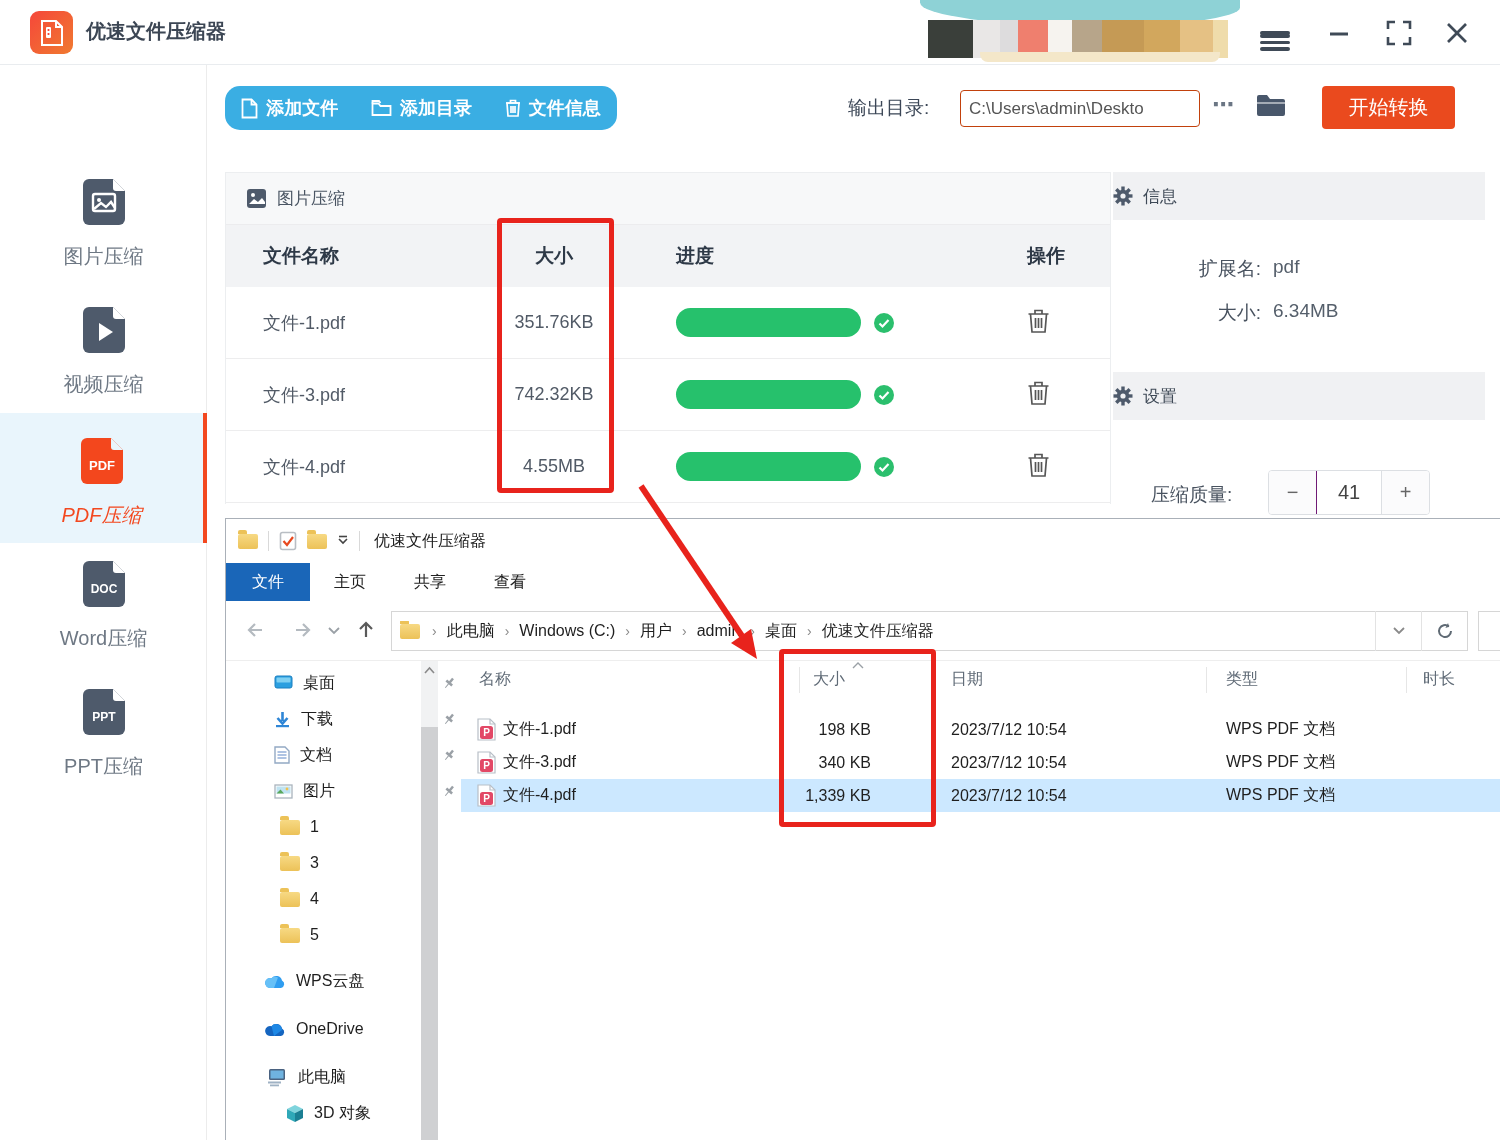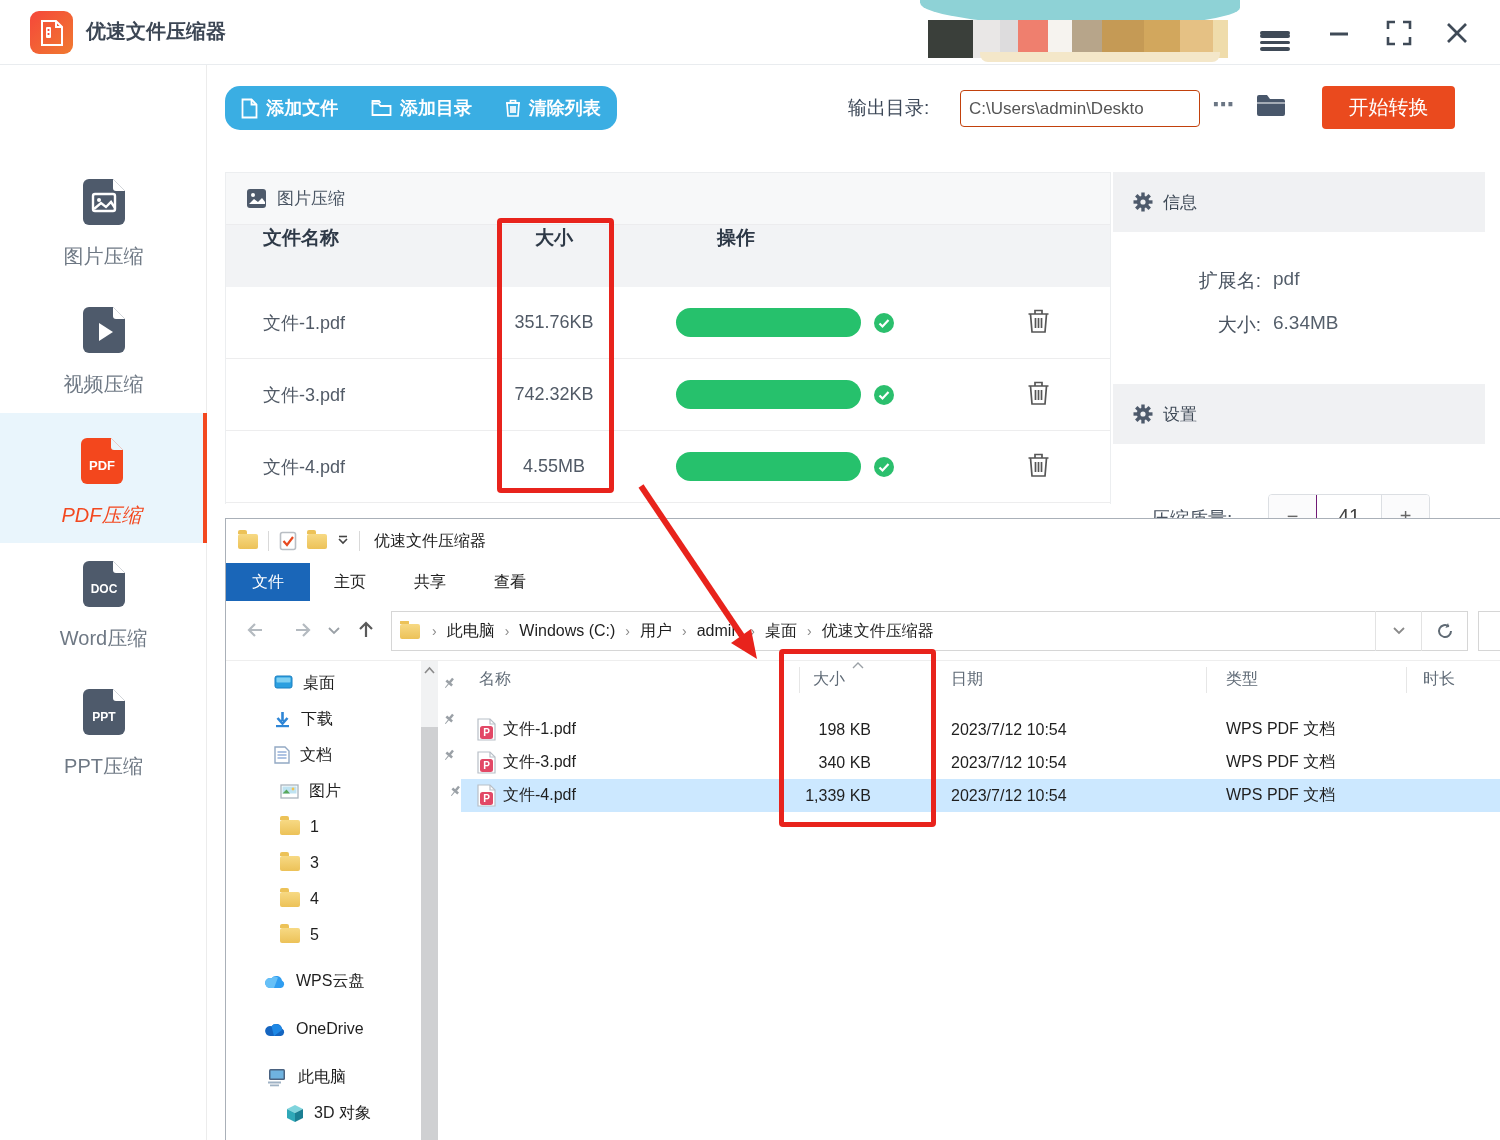--- a/index.html
+++ b/index.html
@@ -36,31 +36,31 @@
     font-size:17px; color:#555; padding:0 8px; font-family:"Liberation Sans",sans-serif; background:#fff; z-index:1; }
   .more-dots { position:absolute; left:1212px; top:92px; font-size:22px; color:#6b7684; letter-spacing:2px; font-weight:bold; z-index:1; }
   .out-folder { position:absolute; left:1254px; top:90px; z-index:1; }
   .start-btn { position:absolute; left:1322px; top:86px; width:133px; height:43px; background:#ea4a1e; border:none; border-radius:4px;
     color:#fff; font-size:20px; font-family:"Liberation Sans",sans-serif; cursor:pointer; z-index:1; }
 
   
   .file-panel { position:absolute; left:225px; top:172px; width:886px; height:332px; border:1px solid #eceef0; border-bottom:none; background:#fff; z-index:1; }
   .fp-header { height:52px; background:#f7f8f9; border-bottom:1px solid #ececee; display:flex; align-items:center; gap:10px; padding-left:20px;
     font-size:17px; color:#4a5563; }
-  .fp-cols { height:62px; background:#f2f3f5; display:flex; align-items:flex-start; font-size:19px; font-weight:bold; color:#2e3947; }
+  .fp-cols { height:62px; background:#f2f3f5; display:flex; align-items:center; font-size:19px; font-weight:bold; color:#2e3947; }
   .fp-row { height:72px; display:flex; align-items:center; border-bottom:1px solid #ededee; font-size:18px; color:#515a66; }
   .c-name { width:238px; padding-left:37px; }
   .c-size { width:180px; text-align:center; }
   .c-prog { width:310px; padding-left:32px; display:flex; align-items:center; gap:12px; }
   .c-op   { flex:1; padding-left:73px; }
   .pill { width:185px; height:29px; border-radius:15px; background:#26c16c; }
 
   
   .right-panel { position:absolute; left:1113px; top:172px; width:372px; z-index:1; background:#fff; }
-  .rp-header { height:60px; background:#f0f1f3; display:flex; align-items:center; gap:10px; padding-left:20px; font-size:17px; color:#3f4a57; }
+  .rp-header { height:48px; background:#f0f1f3; display:flex; align-items:center; gap:10px; font-size:17px; color:#3f4a57; }
   .rp-info-body { padding:36px 0 28px 0; }
   .rp-line { display:flex; margin-bottom:18px; font-size:19px; }
   .rp-line .k { width:148px; text-align:right; color:#48525f; }
   .rp-line .v { margin-left:12px; color:#555f6b; }
   .rp-set-body { padding-top:52px; position:relative; height:170px; }
   .q-label { position:absolute; left:38px; top:62px; font-size:19px; color:#48525f; }
   .stepper { position:absolute; left:155px; top:50px; display:flex; height:45px; border:1px solid #dcdfe3; border-radius:4px; overflow:hidden; }
   .stepper .st-btn { width:47px; background:#fbfbfc; border:none; font-size:20px; color:#666; cursor:pointer; font-family:"Liberation Sans",sans-serif; }
   .stepper .st-val { width:66px; display:flex; align-items:center; justify-content:center; font-size:20px; color:#444;
     border-left:1px solid #701a75; border-right:1px solid #dcdfe3; background:#fff; }
@@ -222,21 +222,21 @@
           <path d="M1.5 4.5 h6 l2 2.5 h10 v9 h-18 z" fill="none" stroke="#fff" stroke-width="1.8"></path>
           <path d="M1.5 4.5 v-2.5 h6.5 l1.5 2" fill="none" stroke="#fff" stroke-width="1.8"></path>
         </svg>
       <span>添加目录</span>
     </div>
     <div class="tb-btn">
       <svg width="16" height="20" viewBox="0 0 16 20">
           <path d="M2 5 h12 l-1 13 h-10 z" fill="none" stroke="#fff" stroke-width="1.7"></path>
           <path d="M1 5 h14 M5.5 5 v-2.5 h5 v2.5 M6 8 v7 M8 8 v7 M10 8 v7" fill="none" stroke="#fff" stroke-width="1.7"></path>
         </svg>
-      <span>清除列表</span>
+      <span>文件信息</span>
     </div>
   </div>
 
   <div class="out-label">输出目录:</div>
   <input class="out-input" type="text" value="C:\Users\admin\Deskto" style="">
   <div class="more-dots">⋯</div>
   <div class="out-folder">
     <svg width="34" height="30" viewBox="0 0 34 30">
         <path d="M3 7 a2 2 0 0 1 2-2 h8 l3 4 h13 a2 2 0 0 1 2 2 v13 a2 2 0 0 1-2 2 h-24 a2 2 0 0 1-2-2 z" fill="#49576b"></path>
         <rect x="3" y="12" width="28" height="2" fill="#fff" opacity="0.5"></rect>
@@ -249,20 +249,21 @@
       <svg width="21" height="21" viewBox="0 0 21 21">
           <rect x="1" y="1" width="19" height="19" rx="3" fill="#4e5a6b"></rect>
           <circle cx="7" cy="7" r="2" fill="#fff"></circle>
           <path d="M3 16 l5-5 4 3 4-4 3 4 v2 z" fill="#fff"></path>
         </svg>
       <span>图片压缩</span>
     </div>
     <div class="fp-cols">
       <div class="c-name">文件名称</div>
       <div class="c-size">大小</div>
+      <div class="c-prog">进度</div>
       <div class="c-op">操作</div>
     </div>
 
     <div class="fp-row">
       <div class="c-name">文件-1.pdf</div>
       <div class="c-size">351.76KB</div>
       <div class="c-prog">
           <div class="pill"></div>
         <svg width="22" height="22">
             <circle cx="11" cy="11" r="10" fill="#2bbf6d"></circle>
@@ -459,21 +460,21 @@
             </svg>
           <span>文档</span>
           <svg class="nav-pin" width="14" height="14">
               <g transform="rotate(40 7 7)" fill="#9aa0a6">
                 <rect x="6" y="1" width="2.4" height="5"></rect>
                 <rect x="3.4" y="5.6" width="7.6" height="2.6"></rect>
                 <rect x="6.7" y="8" width="1" height="5"></rect>
               </g>
             </svg>
         </div>
-        <div class="nav-item" style="left:54px; top:116px">
+        <div class="nav-item" style="left:48px; top:116px">
           <svg width="19" height="15">
               <rect x="1" y="1" width="17" height="13" fill="#fff" stroke="#aab4bd" stroke-width="1.3"></rect>
               <rect x="2.5" y="2.5" width="14" height="7" fill="#bfe3f2"></rect>
               <path d="M2.5 9.5 l4-4 3.5 4 z" fill="#59a85c"></path>
               <circle cx="13" cy="5" r="1.4" fill="#f2c14e"></circle>
             </svg>
           <span>图片</span>
           <svg class="nav-pin" width="14" height="14">
               <g transform="rotate(40 7 7)" fill="#9aa0a6">
                 <rect x="6" y="1" width="2.4" height="5"></rect>

